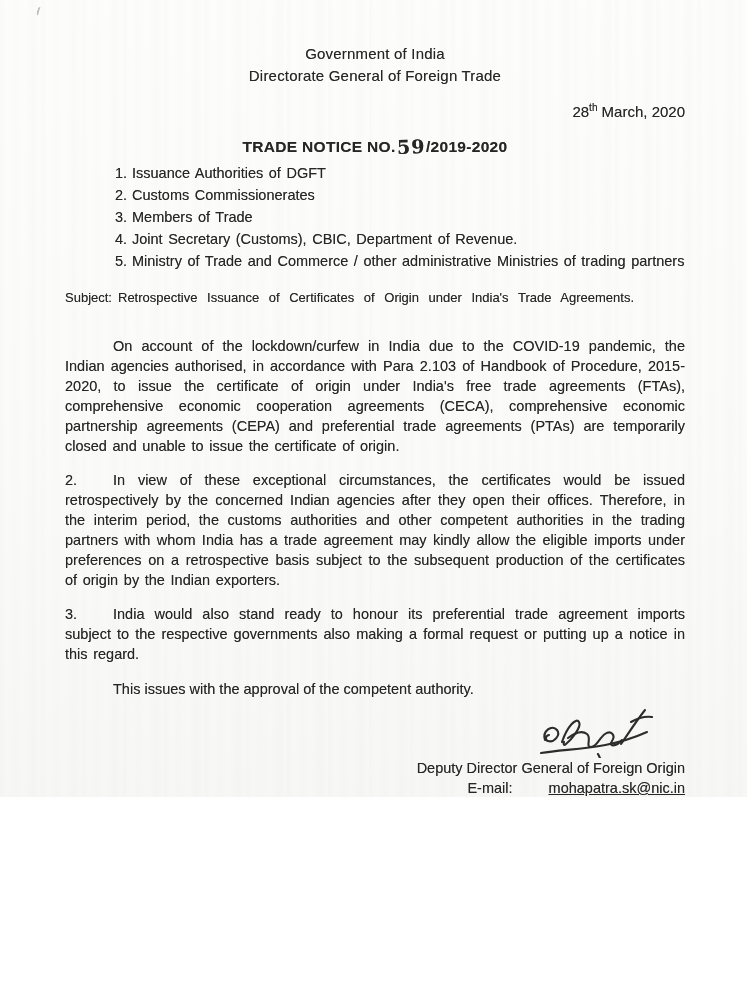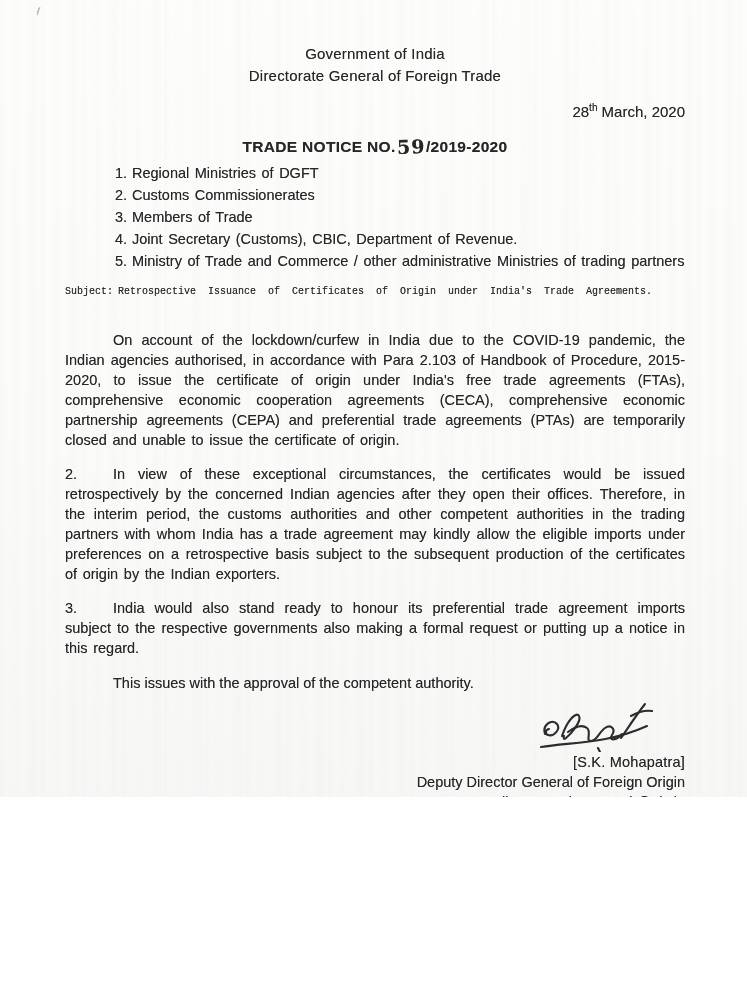--- a/index.html
+++ b/index.html
@@ -84,24 +84,23 @@
   .to-num { flex: 0 0 17px; }
   .to-text {
     flex: 1;
     text-align: justify;
     word-spacing: 1.5px;
     max-width: 555px;
   }
 
   .subject-row {
     display: flex;
-    margin-top: 9px;
-    font-size: 10px;
-    line-height: 22px;
-    font-family: Liberation Mono, monospace;
+    margin-top: 15px;
+    font-size: 13px;
+    line-height: 22px;
   }
   .subject-label { flex: 0 0 53px; }
   .subject-text {
     flex: 1;
     text-align: justify;
     word-spacing: 6px;
   }
 
   .body-para {
     margin: 0;
@@ -157,21 +156,21 @@
   </div>
 
   <div class="date-line ink"><span>28</span><sup>th</sup><span> March, 2020</span></div>
 
   <div class="notice-title ink"><span>TRADE NOTICE NO.</span><span class="notice-number">59</span><span>/2019-2020</span></div>
 
 
   <div class="to-list">
     <div class="to-item ink">
       <span class="to-num">1.</span>
-      <div class="to-text">Regional Ministries of DGFT</div>
+      <div class="to-text">Issuance Authorities of DGFT</div>
     </div>
     <div class="to-item ink">
       <span class="to-num">2.</span>
       <div class="to-text">Customs Commissionerates</div>
     </div>
     <div class="to-item ink">
       <span class="to-num">3.</span>
       <div class="to-text">Members of Trade</div>
     </div>
     <div class="to-item ink">
@@ -202,18 +201,17 @@
       <g stroke="#2c2c2c" stroke-width="2.1" stroke-linecap="round" fill="none">
         <path d="M10,38 C7,29 17,22 22,28 C26,33 19,41 13,39 C10,38 10,34 14,33"></path>
         <path d="M27,40 C32,25 41,15 44,20 C47,25 36,38 31,42 C29,44 28,42 29,40"></path>
         <path d="M33,36 C41,30 48,29 52,32 C57,36 50,45 56,45 C62,45 64,36 70,32 C76,28 81,33 77,39 C73,45 81,45 87,38"></path>
         <path d="M86,42 C93,32 102,18 110,8"></path>
         <path d="M96,20 C103,16 110,14 117,15"></path>
         <path d="M6,51 C36,46 72,48 112,30"></path>
         <path d="M63,52 L65,56"></path>
       </g>
     </svg>
-    <div class="sig-name ink">[S.K. Mohapatra]</div>
     <div class="sig-title ink">Deputy Director General of Foreign Origin</div>
     <div class="sig-email-line ink"><span>E-mail:</span> <a class="sig-email">mohapatra.sk@nic.in</a></div>
   </div>
 
 </div>
 
 </body></html>

